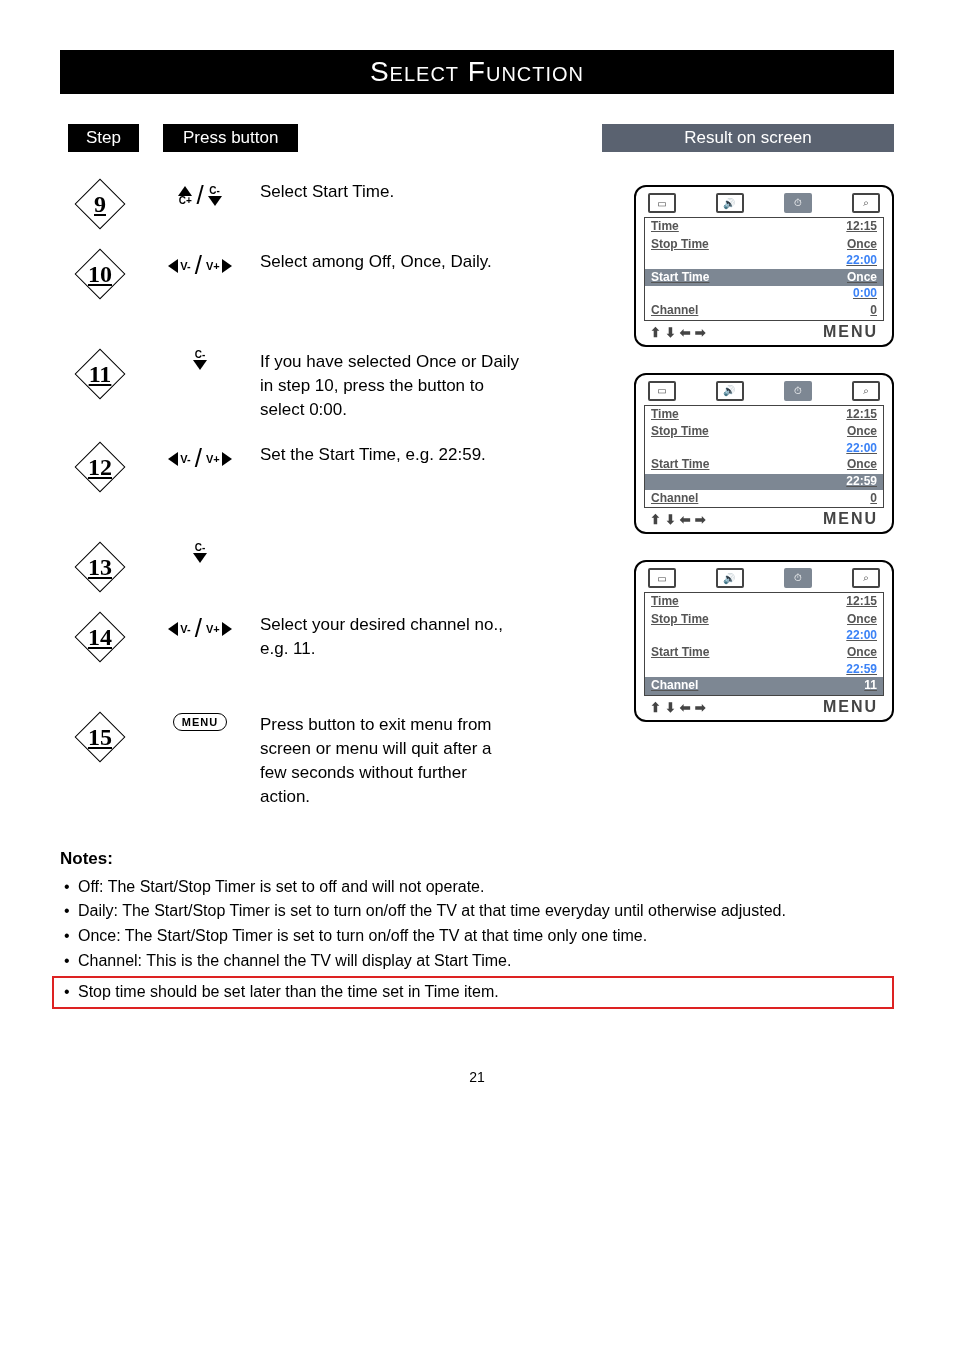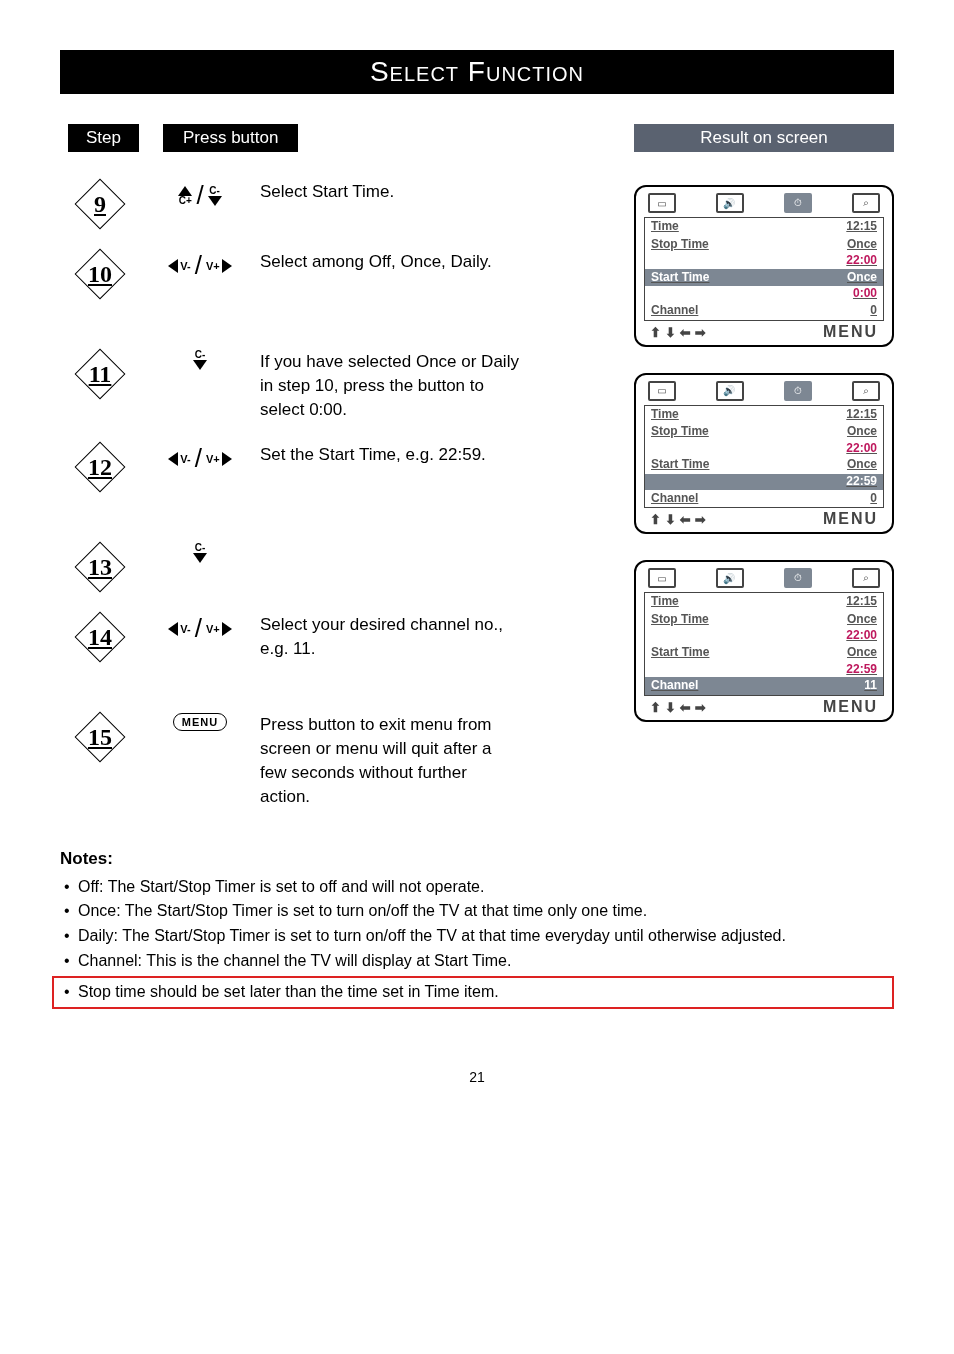--- a/index.html
+++ b/index.html
@@ -2,21 +2,21 @@
 <html><head>
 <meta charset="utf-8">
 <style>
   * { box-sizing: border-box; margin: 0; padding: 0; }
   body { font-family: Arial, sans-serif; background: #fff; width: 954px; margin: 0 auto; padding: 50px 60px; font-size: 16px; color: #000; }
   .title-bar { background: #000; color: #fff; text-align: center; padding: 6px 0; font-size: 28px; letter-spacing: 1px; }
   .title-bar .tc { font-variant: small-caps; }
   .headers { margin-top: 30px; margin-bottom: 28px; display: flex; align-items: center; }
   .hdr-step { background: #000; color: #fff; font-size: 17px; padding: 4px 18px; margin-left: 8px; }
   .hdr-press { background: #000; color: #fff; font-size: 17px; padding: 4px 20px; margin-left: 24px; }
-  .hdr-result { background: #5a6270; color: #fff; font-size: 17px; padding: 4px 0; width: 260px; text-align: center; margin-left: auto; }
+  .hdr-result { background: #5a6270; color: #fff; font-size: 17px; padding: 4px 0; width: 292px; text-align: center; margin-left: auto; }
   .content { position: relative; }
   .step-row { display: flex; align-items: flex-start; margin-bottom: 22px; }
   .step-num { width: 80px; display: flex; justify-content: center; align-items: center; }
   .step-btn { width: 120px; display: flex; justify-content: center; align-items: center; font-size: 15px; }
   .step-desc { width: 260px; font-size: 17px; line-height: 1.4; }
   .diamond { position: relative; width: 48px; height: 48px; }
   .diamond::before { content: ""; position: absolute; inset: 6px; transform: rotate(45deg); border: 1.5px solid #000; }
   .diamond span { position: absolute; inset: 0; display: flex; align-items: center; justify-content: center; font-weight: bold; font-size: 24px; font-family: Georgia, serif; text-decoration: underline; }
   .vpm { display:inline-flex; align-items:center; }
   .tri-l, .tri-r { display:inline-block; width:0; height:0; }
@@ -30,21 +30,21 @@
   .menu-btn { border: 1.5px solid #000; border-radius: 14px; padding: 2px 8px; font-size: 11px; font-weight: bold; letter-spacing: 1px; }
 
   .screens-col { position: absolute; right: 0; top: 5px; width: 260px; }
   .osd { border: 2.5px solid #000; border-radius: 12px; padding: 6px 8px 4px 8px; margin-bottom: 26px; font-family: Arial, sans-serif; }
   .osd-icons { display:flex; justify-content: space-between; align-items:center; padding: 0 4px 4px 4px; }
   .icon-box { border:2px solid #444; width:28px; height:20px; border-radius:2px; display:flex; align-items:center; justify-content:center; font-size:10px; color:#444;}
   .icon-box.sel { background:#7d8793; border-color:#7d8793; color:#fff;}
   .osd-body { border:1px solid #444; font-size:12px; font-weight:bold; color:#555;text-decoration:underline; }
   .osd-line { display:flex; justify-content:space-between; padding: 1px 6px; line-height:1.3; }
   .osd-line.hl { background:#7d8793; color:#fff; }
-  .osd-sub { text-align:right; padding-right:6px; font-size:12px; font-weight:bold; color:#be185d; line-height:1.3;}
+  .osd-sub { text-align:right; padding-right:6px; font-size:12px; font-weight:bold; color:#3b82f6; line-height:1.3;}
   .osd-sub.hl { background:#7d8793; color:#fff; }
   .osd-foot { display:flex; justify-content:space-between; align-items:center; padding:2px 6px 0 6px; font-weight:bold; color:#444; }
   .osd-foot .arrows span { margin-right:4px; font-size:13px;}
   .osd-foot .menu { letter-spacing:2px; font-size:16px; font-family: Arial Narrow, Arial; }
 
   .notes { margin-top: 40px; }
   .notes h4 { font-size: 17px; margin-bottom: 6px; }
   .notes ul { list-style: none; padding-left: 4px; }
   .notes li { font-size: 16px; line-height: 1.55; padding-left: 14px; position: relative; }
   .notes li::before { content: "•"; position: absolute; left: 0; }
@@ -290,22 +290,22 @@
   </div>
      </div>
     </div>
 
 </div>
 
 <div class="notes">
   <h4>Notes:</h4>
   <ul>
     <li>Off: The Start/Stop Timer is set to off and will not operate.</li>
+    <li>Daily: The Start/Stop Timer is set to turn on/off the TV at that time everyday until otherwise adjusted.</li>
     <li>Once: The Start/Stop Timer is set to turn on/off the TV at that time only one time.</li>
-    <li>Daily: The Start/Stop Timer is set to turn on/off the TV at that time everyday until otherwise adjusted.</li>
     <li>Channel: This is the channel the TV will display at Start Time.</li>
   </ul>
   <div class="note-highlight">
     <ul>
         <li>Stop time should be set later than the time set in Time item.</li>
       </ul>
   </div>
 </div>
 
 <div class="pagenum">21</div>

